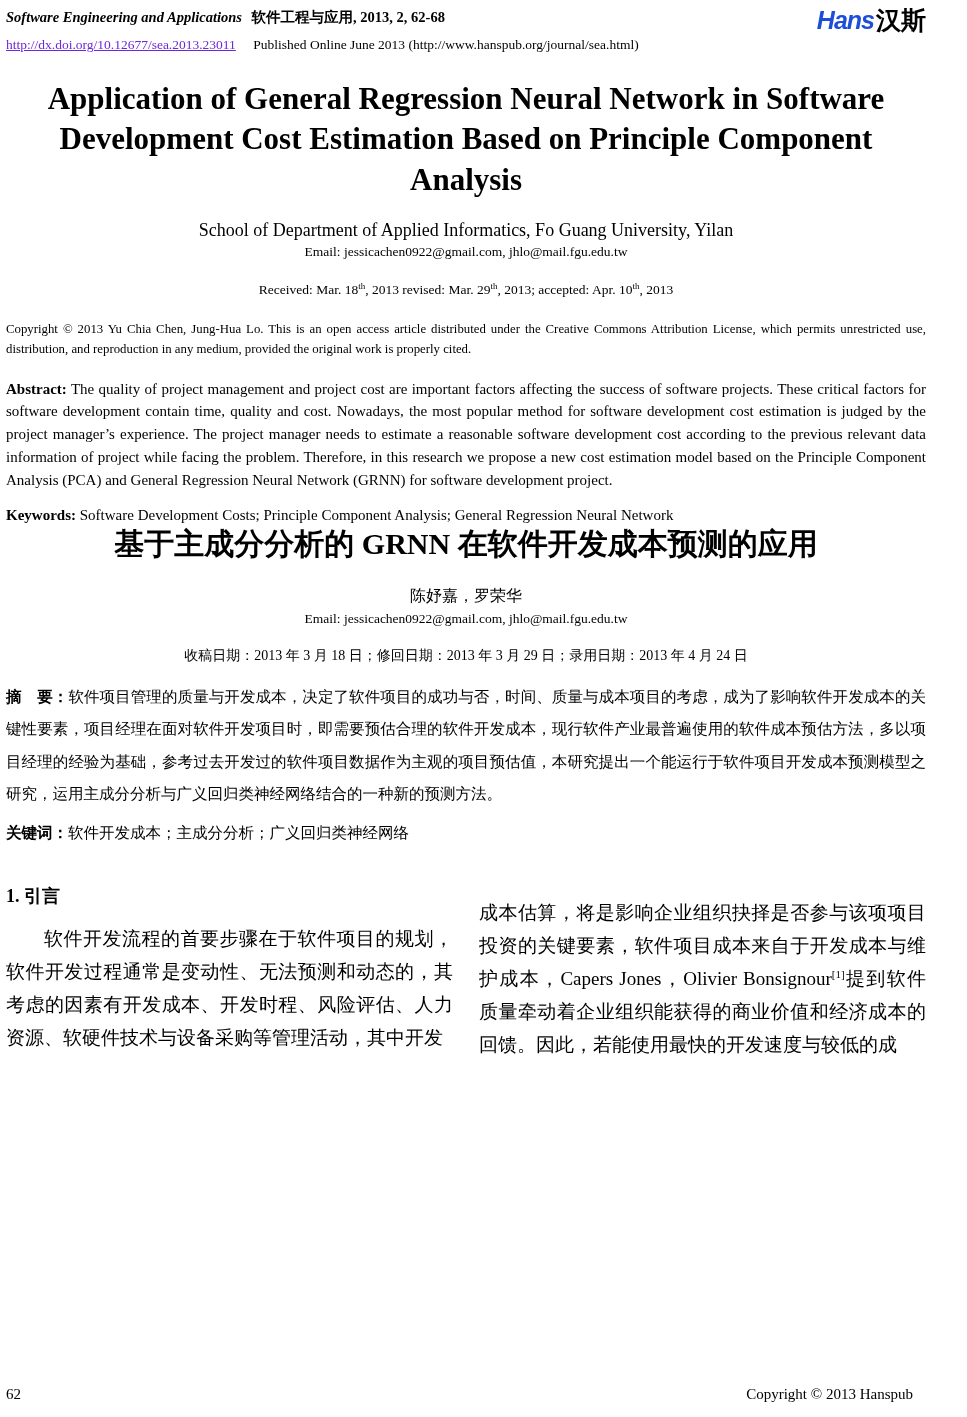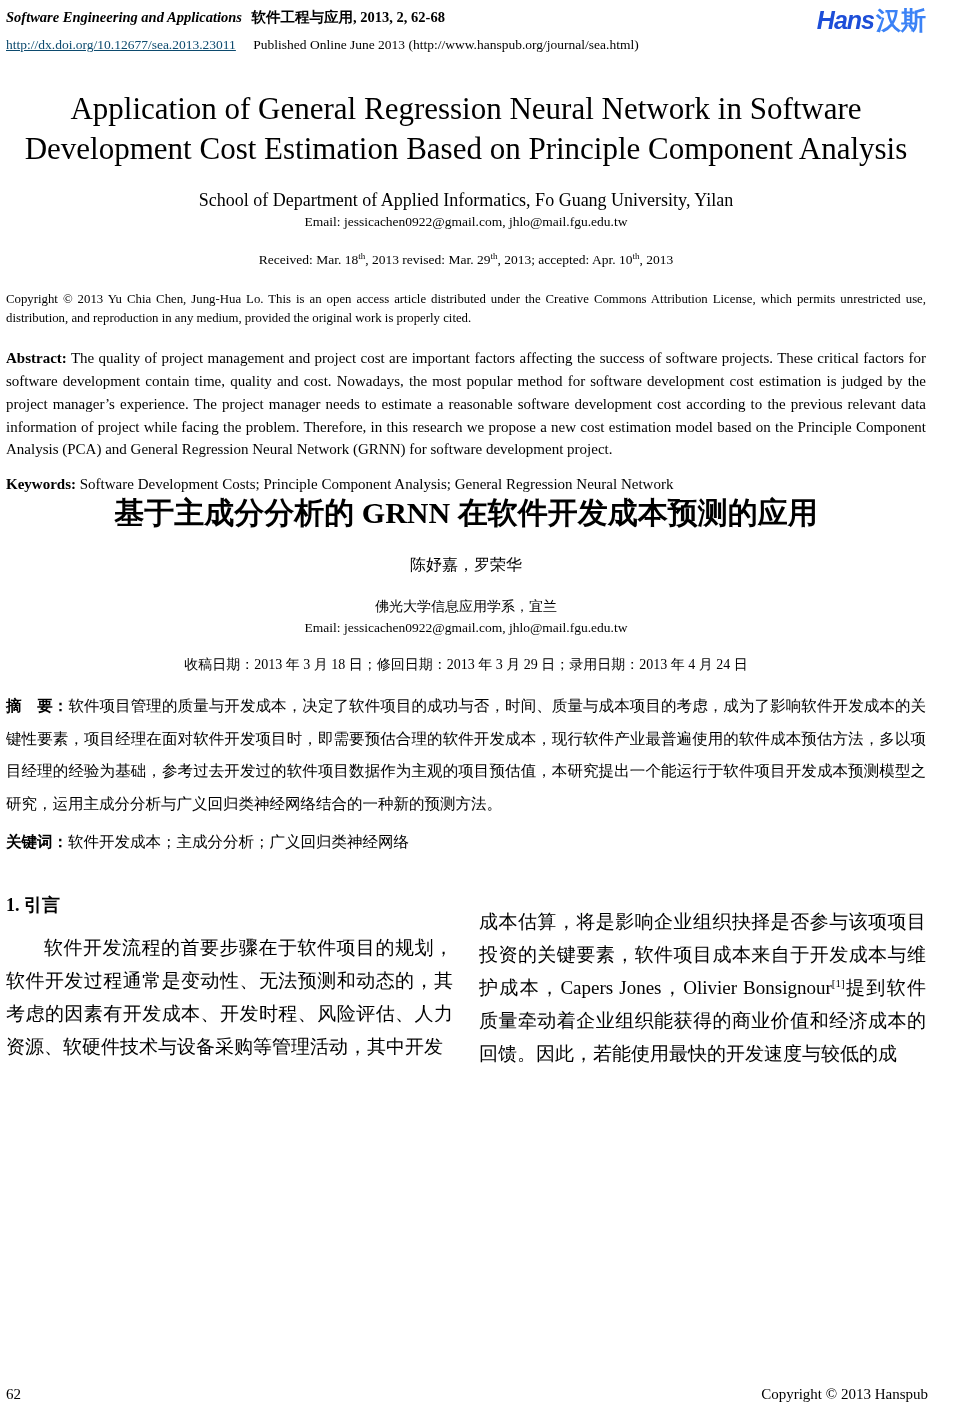--- a/index.html
+++ b/index.html
@@ -16,29 +16,29 @@
     overflow: hidden;
   }
 
   
   .header-row { display: flex; justify-content: space-between; align-items: flex-start; }
   .journal-line { font-size: 14.5px; font-weight: bold; line-height: 1.3; }
   .journal-en { font-style: italic; }
   .journal-zh { font-style: normal; margin-left: 6px; }
   .logo { font-size: 25px; font-weight: bold; line-height: 1; white-space: nowrap; font-family: "Liberation Sans", "DejaVu Sans", sans-serif; }
   .logo-en { color: #1d4ed8; font-style: italic; letter-spacing: -1px; }
-  .logo-zh { color: #3b82f6; margin-left: 2px; }
+  .logo-zh { color: #000000; margin-left: 2px; }
   .doi-line { font-size: 13.5px; margin-top: 4px; }
-  .doi-link { color: #0c4a6e; text-decoration: underline; cursor: pointer; }
+  .doi-link { color: #6d28d9; text-decoration: underline; cursor: pointer; }
   .published { margin-left: 14px; }
 
   
   .title {
-    text-align: center; font-size: 31px; font-weight: normal;
-    line-height: 1.3; margin: 36px 14px 0 14px;
+    text-align: center; font-size: 31px; font-weight: bold;
+    line-height: 1.3; margin: 26px 14px 0 14px;
   }
   .authors { text-align: center; font-size: 17px; font-weight: bold; margin-top: 36px; }
   .affiliation { text-align: center; font-size: 18px; margin-top: 20px; }
   .email-line { text-align: center; font-size: 13.5px; margin-top: 3px; }
   .received { text-align: center; font-size: 13.5px; margin-top: 22px; }
   sup { font-size: 9px; line-height: 0; }
 
   .copyright { font-size: 12.8px; line-height: 1.55; text-align: justify; margin: 22px 0 0 0; }
   .abstract { font-size: 15px; line-height: 1.52; text-align: justify; margin: 18px 0 0 0; }
   .keywords { font-size: 15px; margin: 15px 0 0 0; }
@@ -57,21 +57,21 @@
   .columns { display: flex; gap: 26px; margin-top: 40px; }
   .col { flex: 1; min-width: 0; }
   .sec-heading { font-size: 18px; font-weight: bold; margin: 0 0 14px 0; }
   .col-text { font-size: 19px; line-height: 33px; text-align: justify; margin: 0; }
   .indent { text-indent: 2em; }
   .col-right-pad { padding-top: 12px; }
   .ref-sup { font-size: 11px; }
 
   
   .footer {
-    position: absolute; left: 6px; right: 4px; bottom: 14px;
+    position: absolute; left: 6px; right: 19px; bottom: 14px;
     display: flex; justify-content: space-between;
     font-size: 15px;
   }
 </style>
 </head>
 <body>
 
 <div class="page">
 
   <div class="header-row">
@@ -94,21 +94,20 @@
   <div class="received"><span>Received: Mar. 18</span><sup>th</sup><span>, 2013 revised: Mar. 29</span><sup>th</sup><span>, 2013; accepted: Apr. 10</span><sup>th</sup><span>, 2013</span></div>
 
   <p class="copyright">Copyright © 2013 Yu Chia Chen, Jung-Hua Lo. This is an open access article distributed under the Creative Commons Attribution License, which permits unrestricted use, distribution, and reproduction in any medium, provided the original work is properly cited.</p>
 
   <p class="abstract"><span class="blabel">Abstract:</span> <span>The quality of project management and project cost are important factors affecting the success of software projects. These critical factors for software development contain time, quality and cost. Nowadays, the most popular method for software development cost estimation is judged by the project manager’s experience. The project manager needs to estimate a reasonable software development cost according to the previous relevant data information of project while facing the problem. Therefore, in this research we propose a new cost estimation model based on the Principle Component Analysis (PCA) and General Regression Neural Network (GRNN) for software development project.</span></p>
 
   <p class="keywords"><span class="blabel">Keywords:</span> <span>Software Development Costs; Principle Component Analysis; General Regression Neural Network</span></p>
 
   <div class="zh-title">基于主成分分析的 GRNN 在软件开发成本预测的应用</div>
   <div class="zh-authors">陈妤嘉，罗荣华</div>
-  <div class="zh-affil">佛光大学信息应用学系，宜兰</div>
   <div class="zh-email">Email: jessicachen0922@gmail.com, jhlo@mail.fgu.edu.tw</div>
   <div class="zh-dates">收稿日期：2013 年 3 月 18 日；修回日期：2013 年 3 月 29 日；录用日期：2013 年 4 月 24 日</div>
 
   <p class="zh-abstract"><span class="blabel">摘　要：</span><span>软件项目管理的质量与开发成本，决定了软件项目的成功与否，时间、质量与成本项目的考虑，成为了影响软件开发成本的关键性要素，项目经理在面对软件开发项目时，即需要预估合理的软件开发成本，现行软件产业最普遍使用的软件成本预估方法，多以项目经理的经验为基础，参考过去开发过的软件项目数据作为主观的项目预估值，本研究提出一个能运行于软件项目开发成本预测模型之研究，运用主成分分析与广义回归类神经网络结合的一种新的预测方法。</span></p>
 
   <p class="zh-keywords"><span class="blabel">关键词：</span><span>软件开发成本；主成分分析；广义回归类神经网络</span></p>
 
   <div class="columns">
     <div class="col">
       <h2 class="sec-heading">1. 引言</h2>

